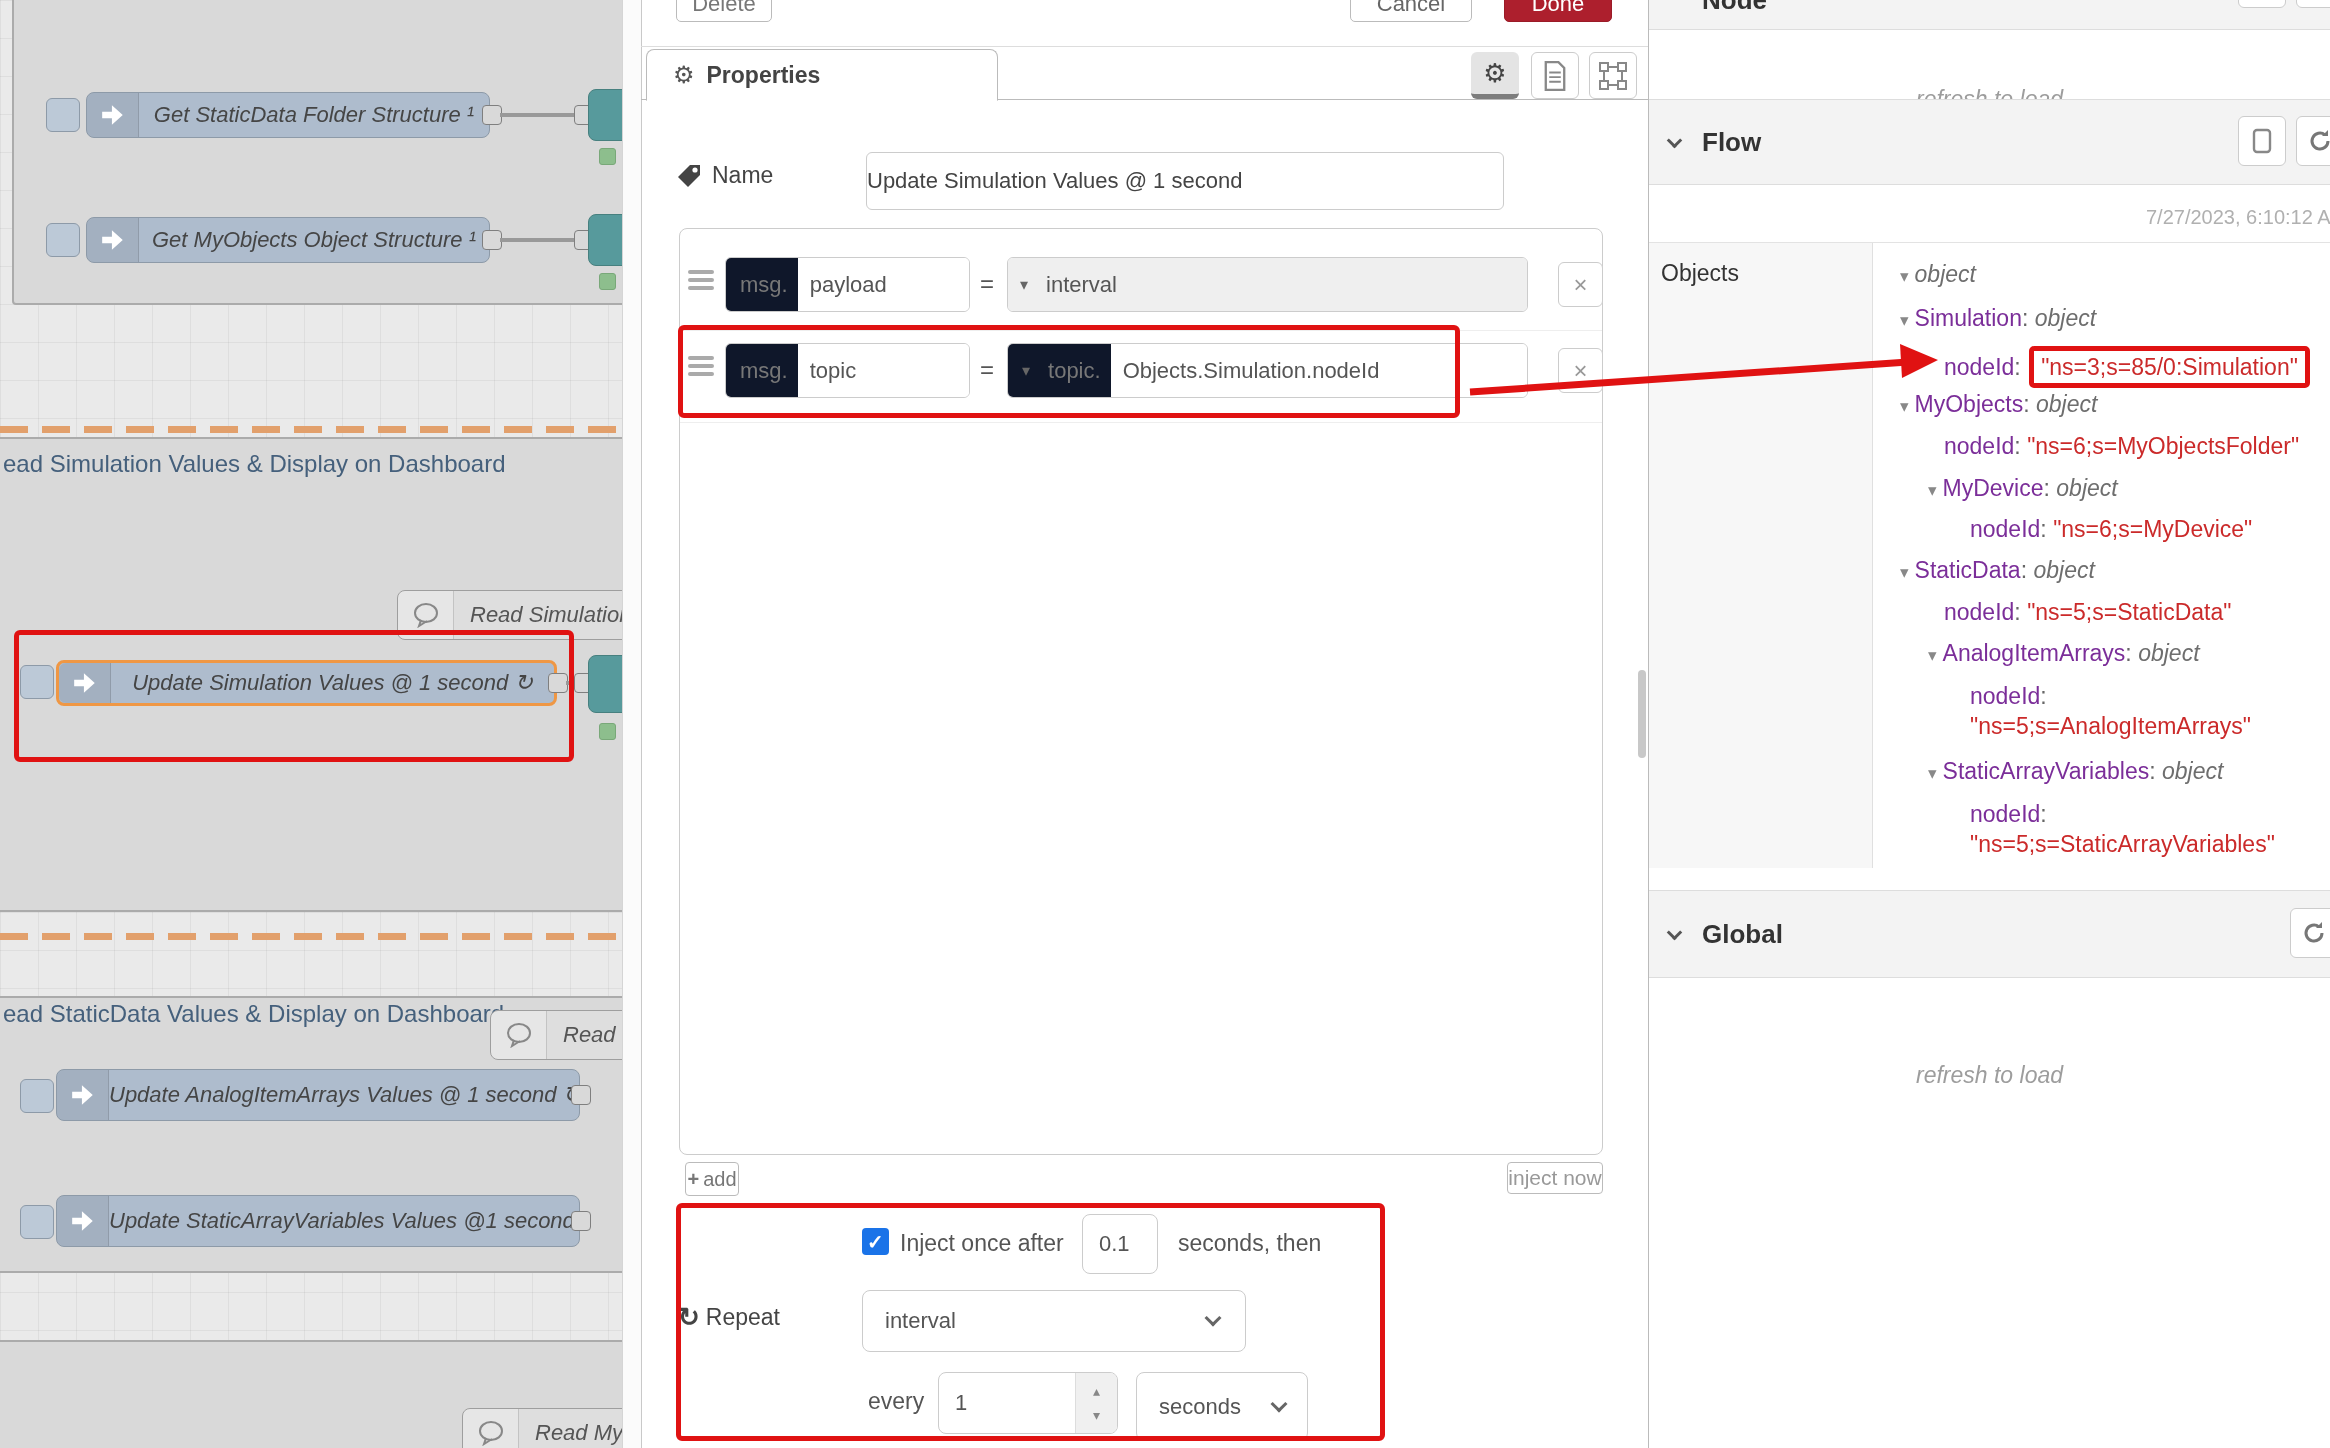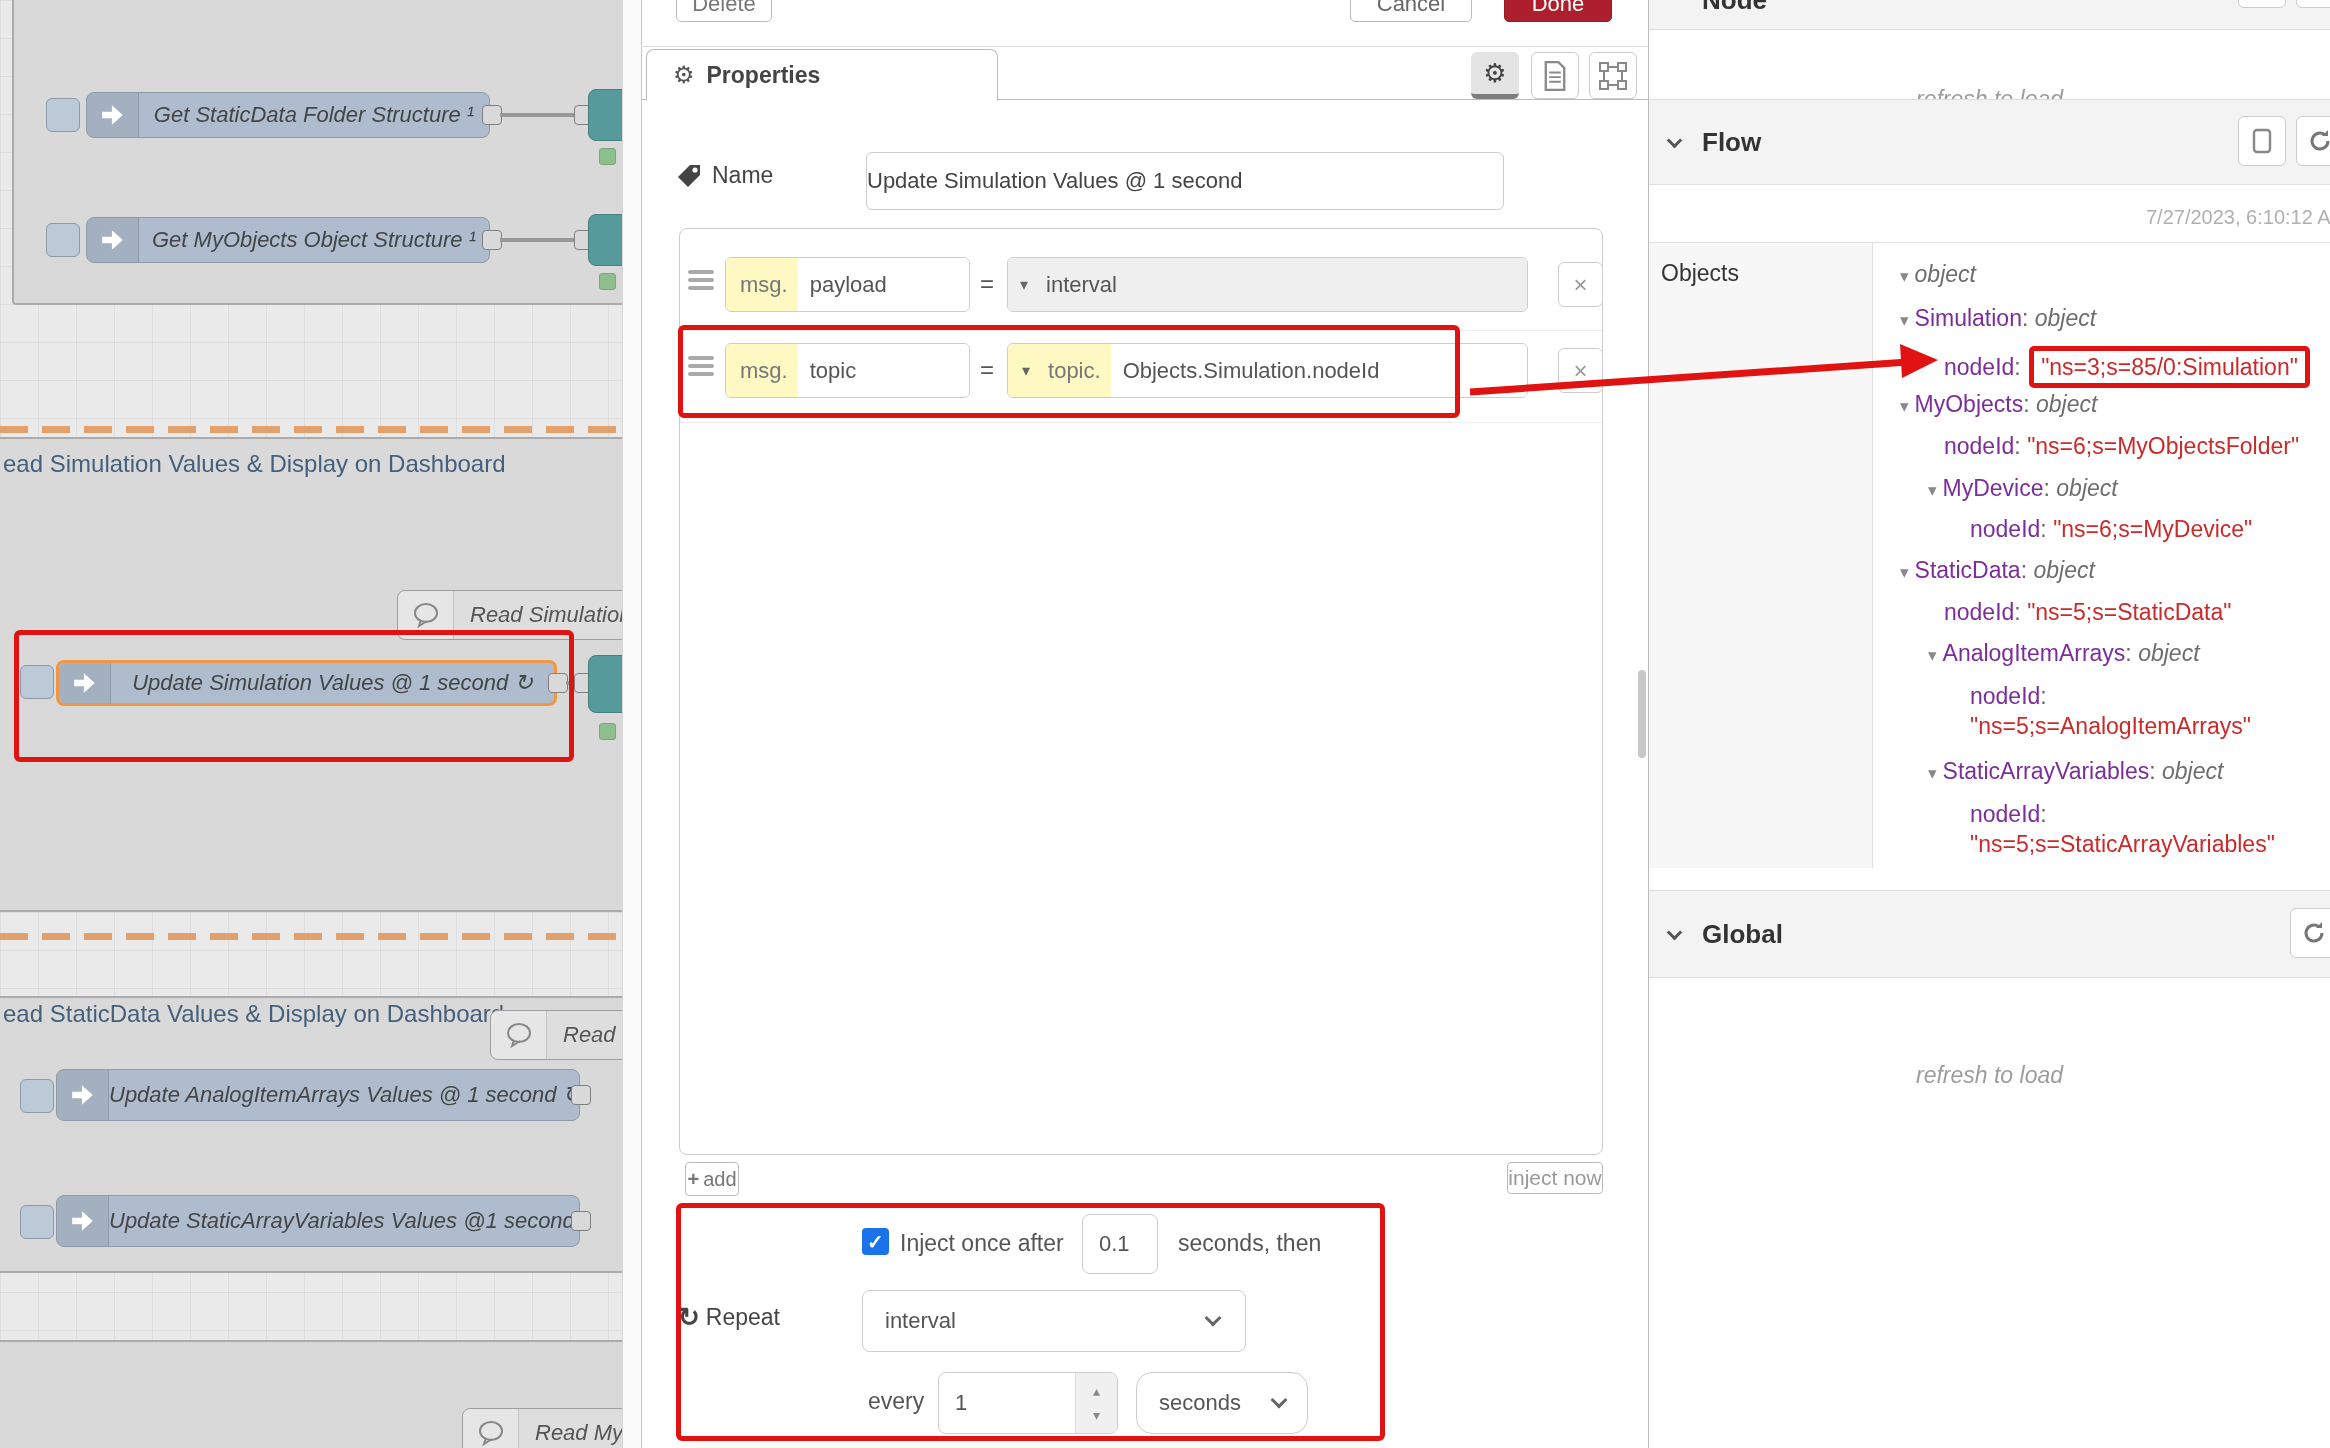--- a/index.html
+++ b/index.html
@@ -40,21 +40,21 @@
   .btn-done { background:#ad1f2d; border-color:#9a1b27; color:#fff; }
   .toolbar-line { left:641px; top:46px; width:1007px; height:1px; background:#ddd; }
   .tabline { left:641px; top:99px; width:1007px; height:1px; background:#bbb; }
   .tab { background:#fff; border:1px solid #bbb; border-bottom:1px solid #fff; border-radius:8px 8px 0 0;
      display:flex; align-items:center; gap:12px; padding-left:26px; font-size:23px; font-weight:bold; color:#444; }
   .tab-iconbtn { display:flex; align-items:center; justify-content:center; border-radius:6px; }
   .field-label { display:flex; align-items:center; gap:10px; font-size:23px; color:#444; }
   .tinput { border:1px solid #ccc; border-radius:6px; background:#fff; font-size:22px; color:#555;
      display:flex; align-items:center; }
   .typed { border:1px solid #ccc; border-radius:6px; overflow:hidden; display:flex; align-items:stretch; font-size:22px; }
-  .typed .chip { background:#fef9c3; color:#777; display:flex; align-items:center; padding:0 10px 0 14px; }
+  .typed .chip { background:#0f172a; color:#777; display:flex; align-items:center; padding:0 10px 0 14px; }
   .typed .tval { display:flex; align-items:center; padding-left:12px; color:#555; flex:1; background:#fff; }
   .typed.ro .tval { background:#efefef; }
   .caret { font-size:16px; color:#666; margin-right:8px; }
   .hamburger span { display:block; width:26px; height:4px; background:#aaa; margin:4px 0; border-radius:2px; }
   .xbtn { border:1px solid #ccc; border-radius:6px; background:#fff; color:#999; font-size:24px;
      display:flex; align-items:center; justify-content:center; }
   .listbox { border:1px solid #ccc; border-radius:8px; background:#fff; }
   .rowdiv { height:1px; background:#eee; }
   .chev { display:inline-block; width:12px; height:12px; border-right:3px solid #666; border-bottom:3px solid #666; transform:rotate(45deg); }
   .annotation { border:5px solid #e01212; border-radius:6px; pointer-events:none; z-index:60; }
@@ -316,21 +316,21 @@
   </div>
 
   <div class="abs" style="left:868px; top:1388px; font-size:23px; color:#555;">every</div>
   <div class="abs tinput" style="left:938px; top:1372px; width:180px; height:62px; padding-left:16px; border-radius:8px; justify-content:space-between; overflow:hidden;">
     <span>1</span>
     <span class="spinner" style="width:42px; height:60px; gap:10px;">
       <div>▴</div>
       <div>▾</div>
     </span>
   </div>
-  <div class="abs tinput" style="left:1136px; top:1372px; width:172px; height:62px; padding-left:22px; border-radius:16px; justify-content:space-between;gap:23px;">
+  <div class="abs tinput" style="left:1136px; top:1372px; width:172px; height:69px; padding-left:22px; border-radius:8px; justify-content:space-between;gap:23px;">
     <span>seconds</span>
     <span class="chev" style="margin-right:22px; margin-top:-6px;"></span>
   </div>
 
   <div class="abs" style="left:1638px; top:670px; width:8px; height:88px; background:#c8c8c8; border-radius:4px;"></div>
 
   <div class="abs sidebar"></div>
 
   <div class="abs sect-head" style="left:1649px; top:0; width:681px; height:30px; overflow:hidden; border-top:none;">
     <span class="sect-chev" style="visibility:hidden;"></span>

